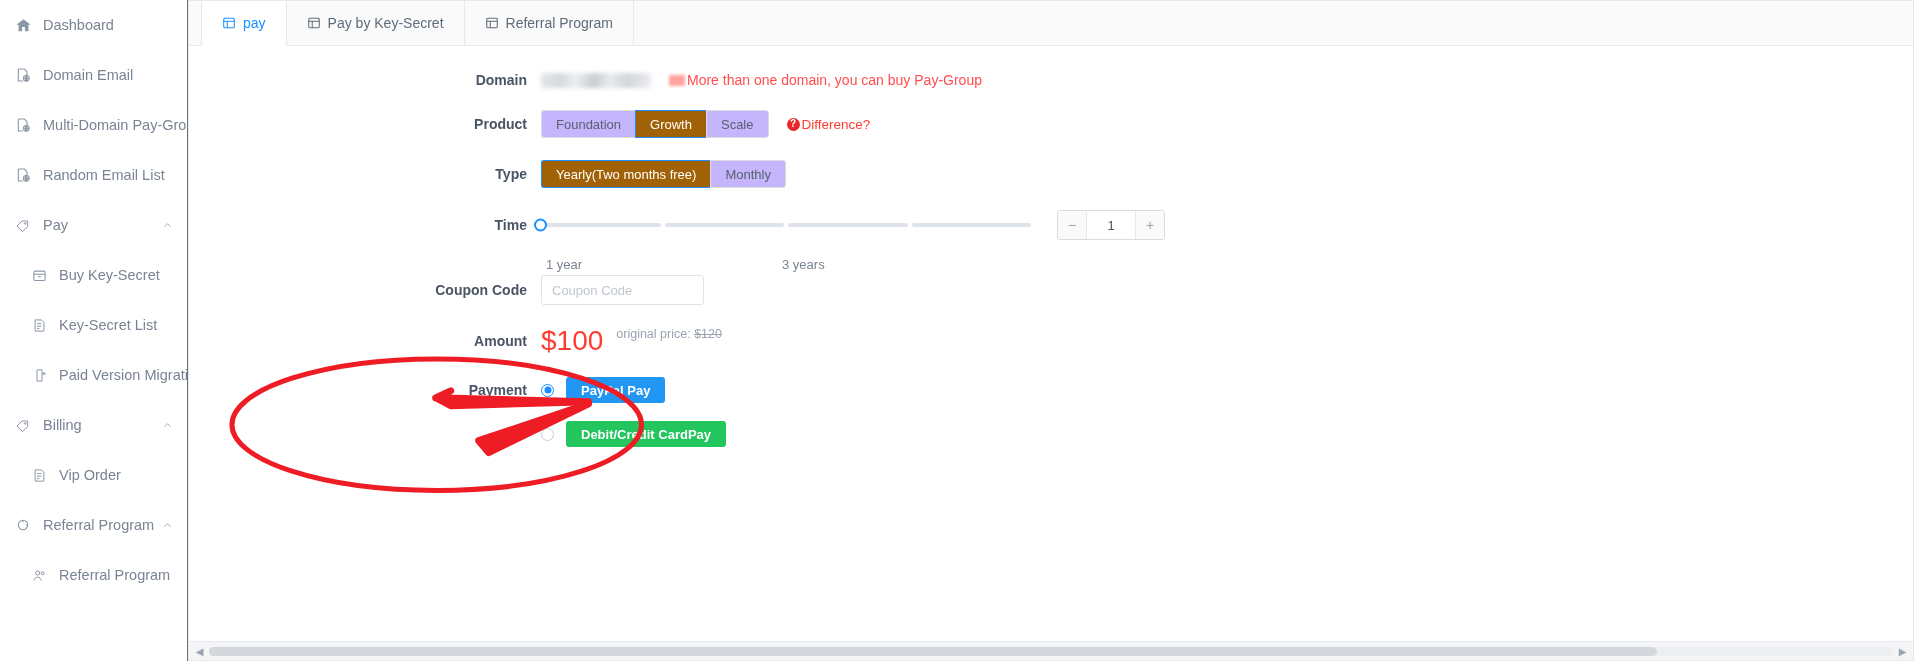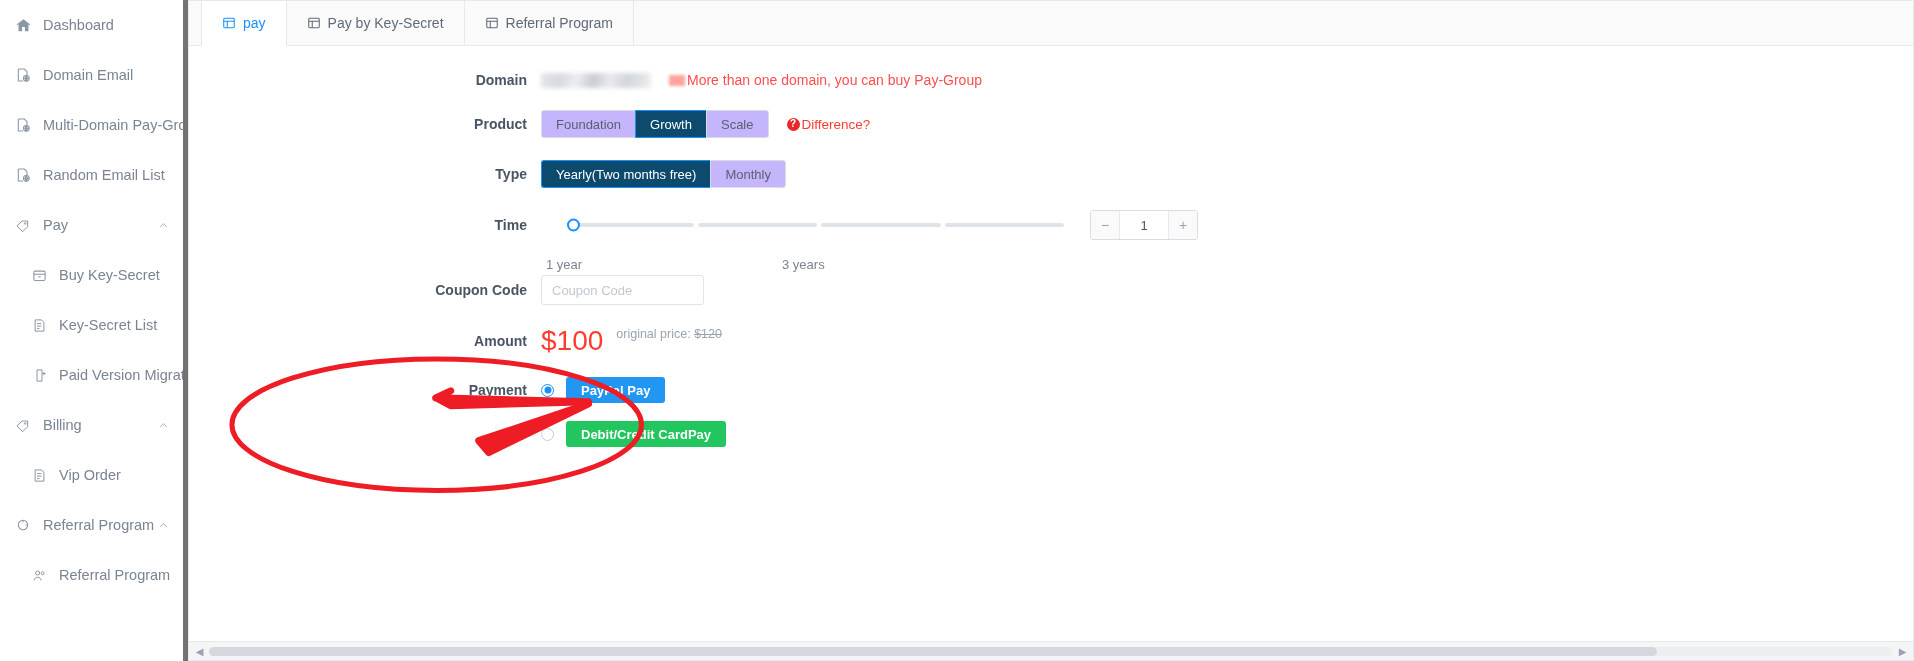--- a/index.html
+++ b/index.html
@@ -9,21 +9,21 @@
     background: #ffffff;
     font-family: "Liberation Sans", sans-serif;
     overflow: hidden;
   }
   #app { display: flex; width: 1914px; height: 661px; position: relative; }
 
   
   #sidebar {
     width: 188px; height: 661px;
     background: #ffffff;
-    border-right: 5px solid #737373;
+    border-right: 1px solid #737373;
     overflow: hidden;
     position: relative;
     flex: 0 0 188px;
   }
   .nav-item {
     display: flex; align-items: center;
     height: 50px;
     padding-left: 14px;
     color: #7a8494;
     font-size: 14.5px;
@@ -141,21 +141,21 @@
     color: #5a6270;
     background: #c4b5fd;
     border: 1px solid #d9dde2;
     border-right: none;
     cursor: pointer;
     white-space: nowrap;
   }
   .bg-btn:first-child { border-radius: 3px 0 0 3px; }
   .bg-btn:last-child { border-right: 1px solid #d9dde2; border-radius: 0 3px 3px 0; }
   .bg-btn.active {
-    background: #0c4a6e;
+    background: #a16207;
     border-color: #1890ff;
     color: #ffffff;
   }
   .diff-link {
     margin-left: 18px;
     color: #ff3b30;
     font-size: 13.5px;
     display: flex; align-items: center;
     gap: 2px;
     cursor: pointer;
@@ -531,21 +531,21 @@
         <div class="row">
           <div class="row-label">Type</div>
           <div class="row-field">
             <div class="btn-group">
               <div class="bg-btn active">Yearly(Two months free)</div>
               <div class="bg-btn">Monthly</div>
             </div>
           </div>
         </div>
 
-        <div class="row" style="margin-bottom:8px;gap:33px;">
+        <div class="row" style="margin-bottom:8px;">
           <div class="row-label">Time</div>
           <div class="row-field">
             <div class="slider-wrap">
               <div class="slider-track">
                 <div class="seg"></div>
                 <div class="seg"></div>
                 <div class="seg"></div>
                 <div class="seg"></div>
               </div>
               <div class="slider-handle"></div>

